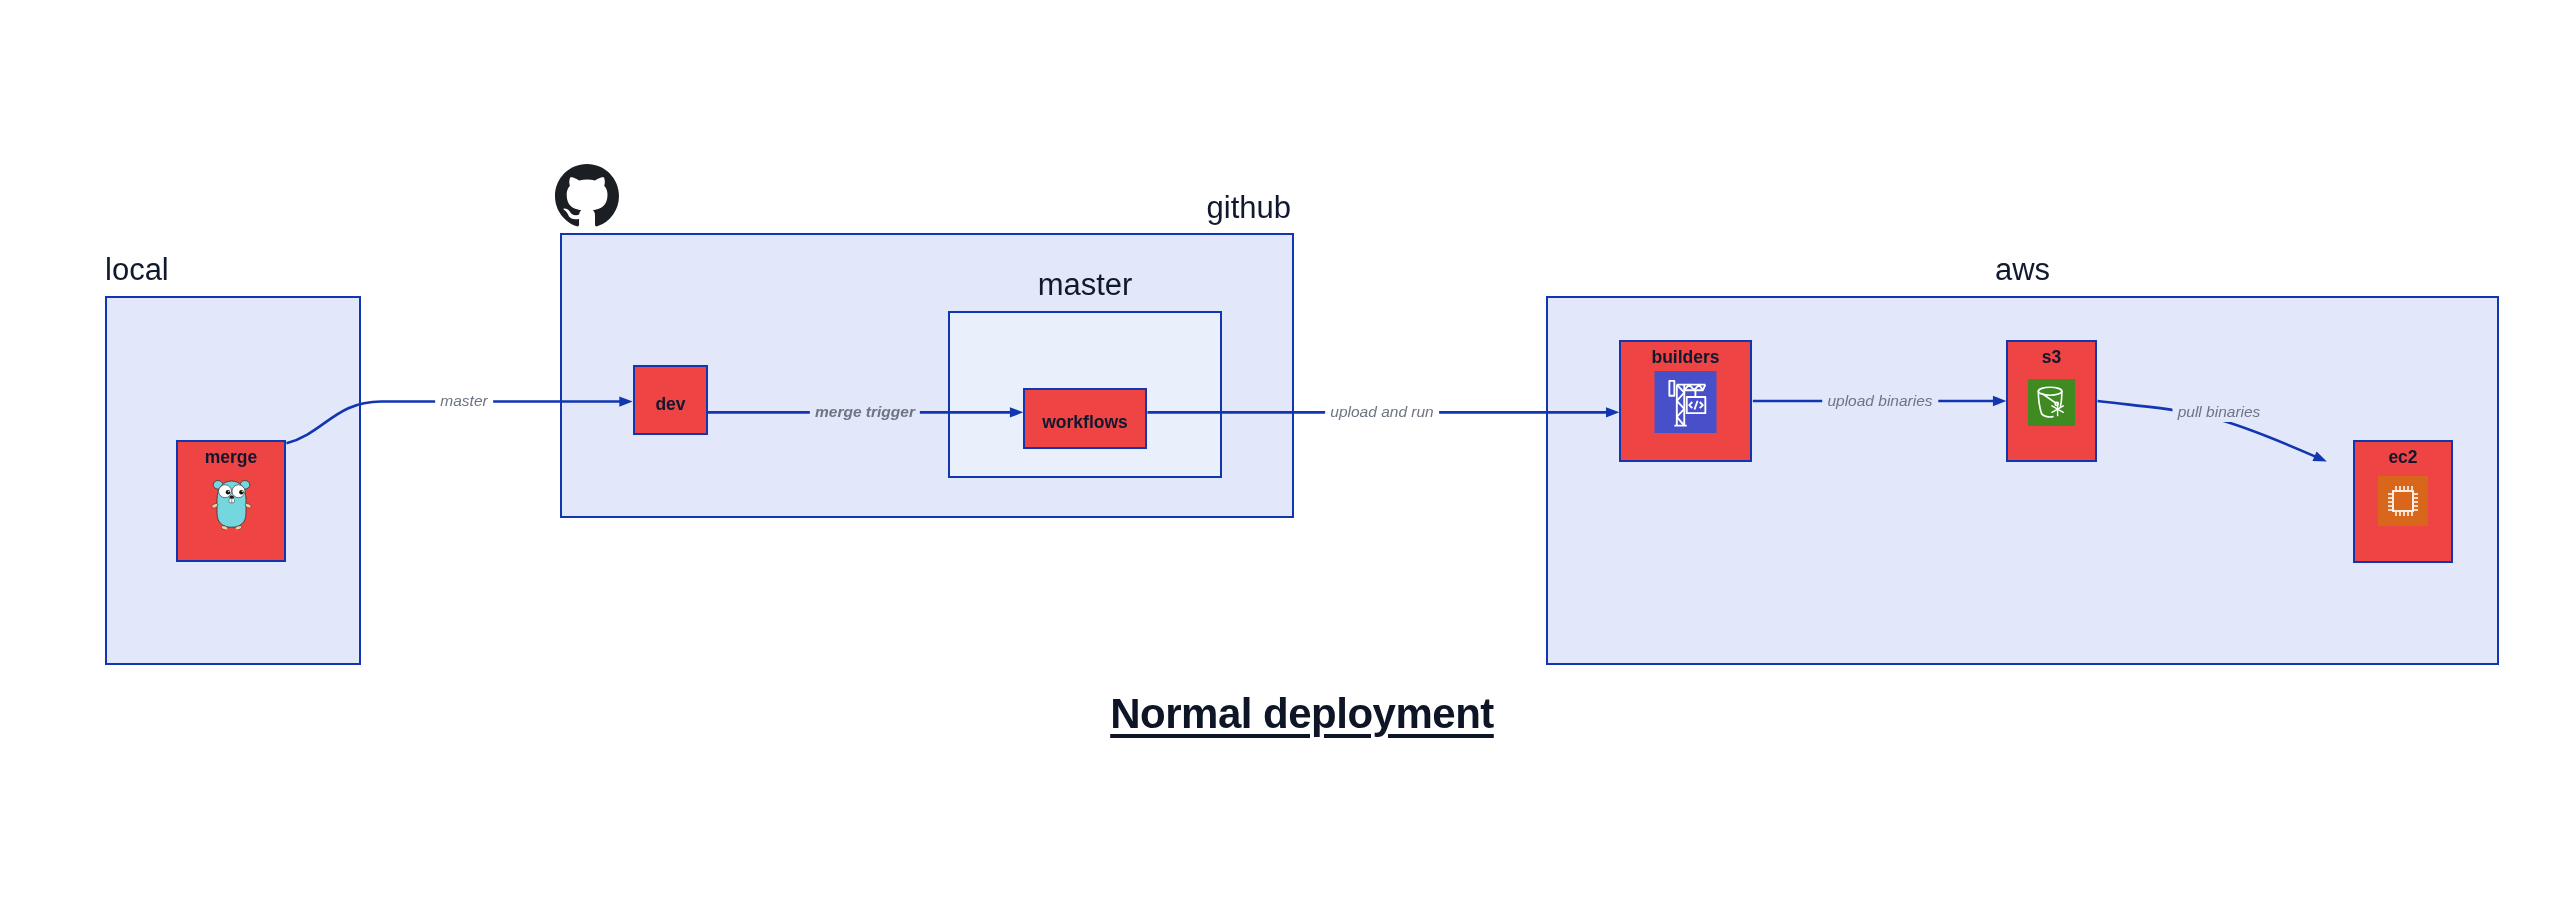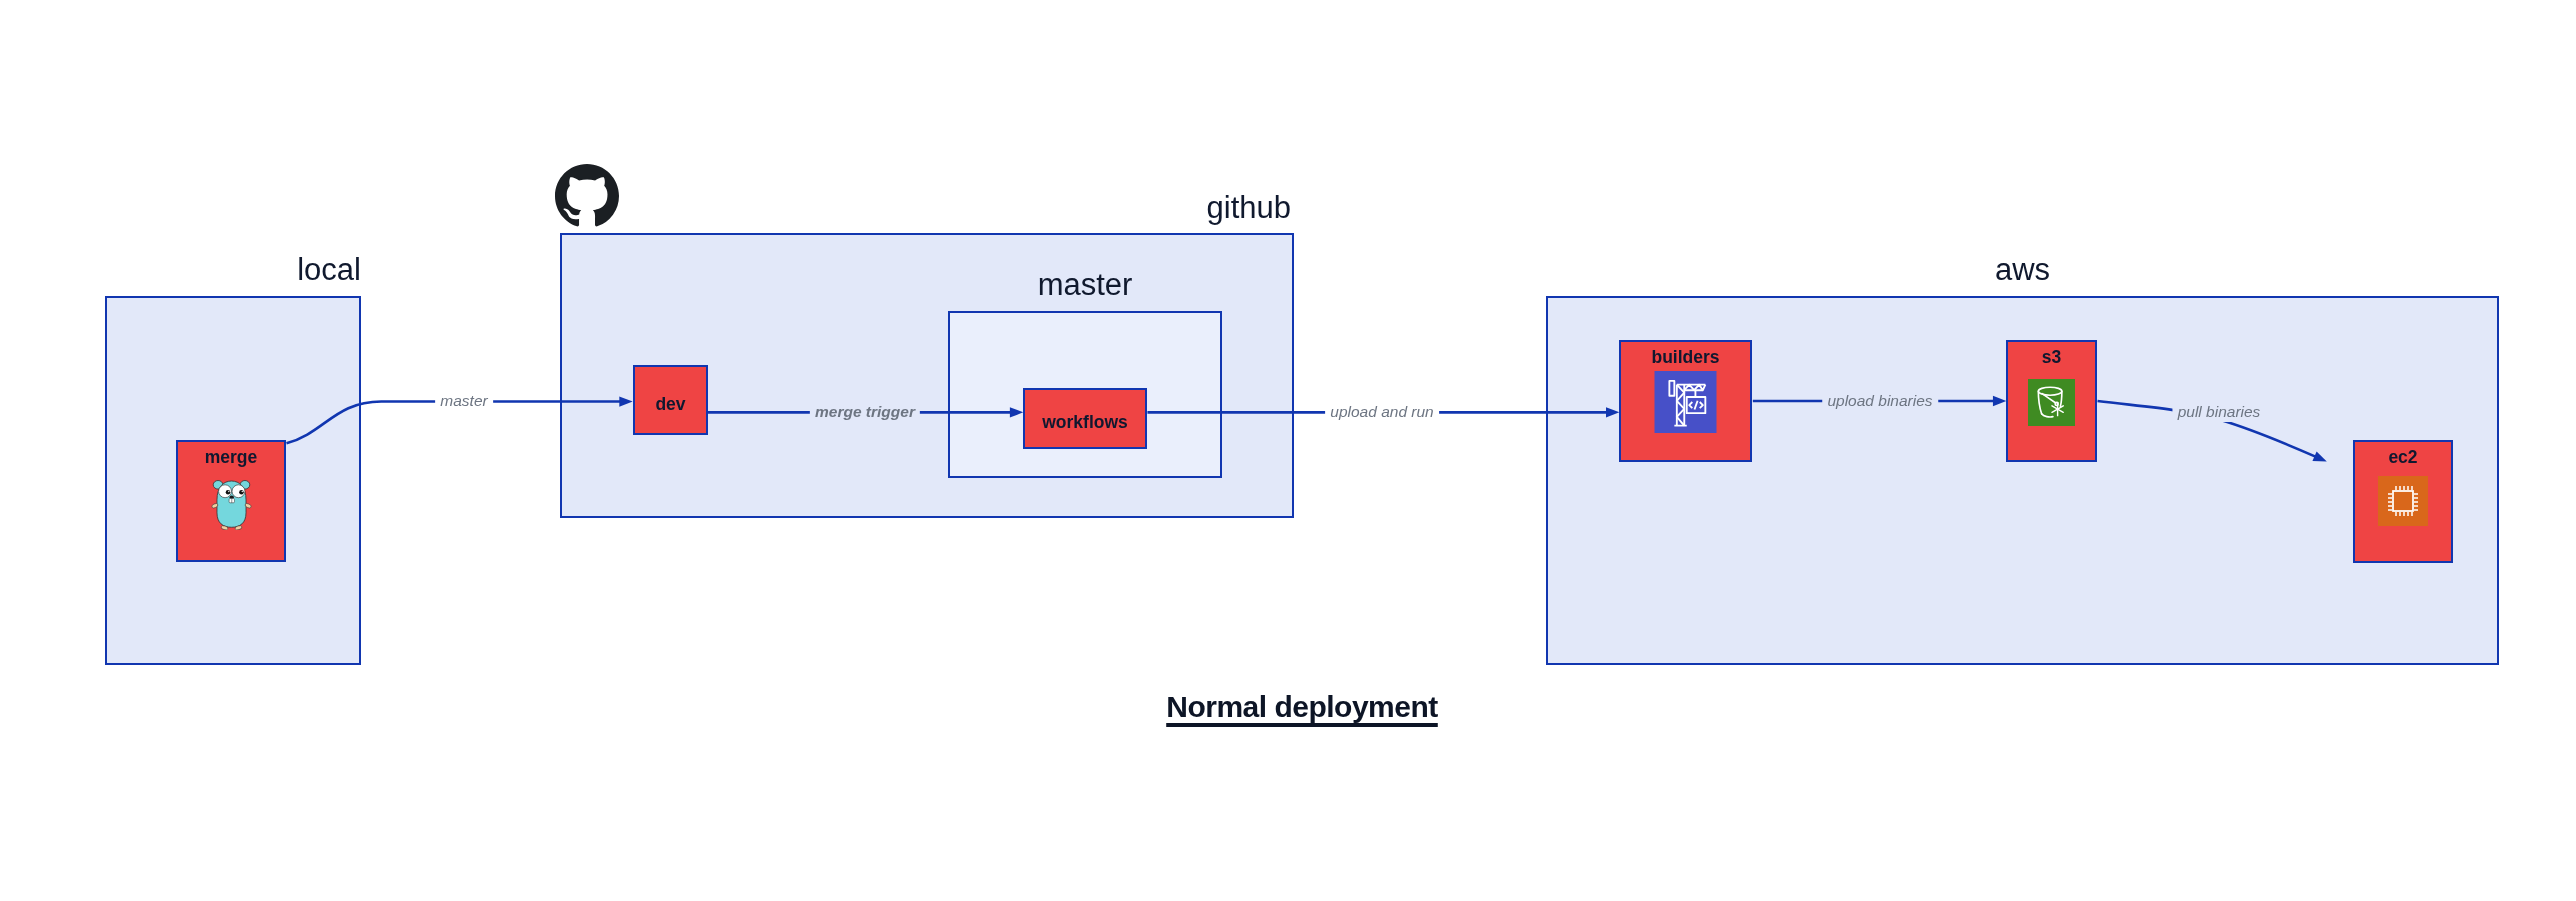--- a/index.html
+++ b/index.html
@@ -8,21 +8,21 @@
     background:#ffffff;font-family:"Liberation Sans",sans-serif;
   }
   
   .zone{position:absolute;background:#e2e8f9;border:2.6px solid #1136b0;box-sizing:border-box;z-index:1;}
   #zone-local  {left:105px;  top:296px; width:256px;  height:369px;}
   #zone-github {left:560px; top:233px; width:734px; height:285px;}
   #zone-aws    {left:1546px; top:296px; width:953px; height:369px;}
   #zone-master {left:948px; top:311px; width:274px;  height:167px; background:#eaeffc;z-index:2;}
 
   .zone-label{position:absolute;color:#10192e;font-size:31px;line-height:1.15;z-index:3;white-space:nowrap;}
-  #zl-local  {left:105px;  top:252px; width:256px;  text-align:right;}
+  #zl-local  {left:105px;  top:252px; width:256px;  text-align:left;}
   #zl-github {left:560px; top:190px; width:731px; text-align:right;}
   #zl-master {left:948px; top:267px; width:274px;  text-align:center;}
   #zl-aws    {left:1546px; top:252px; width:953px; text-align:center;}
 
   
   .node{position:absolute;background:#ef4444;border:2.6px solid #1136b0;box-sizing:border-box;
         z-index:3;display:flex;flex-direction:column;align-items:center;}
   .node.center{justify-content:center;}
   .node-label{font-weight:bold;font-size:17.5px;line-height:1.15;color:#10182f;margin-top:5.2px;white-space:nowrap;}
   .node.center .node-label{margin-top:8px;}
@@ -49,21 +49,21 @@
   .bg-white{background:#ffffff;}
   .bg-zone{background:#e2e8f9;}
   #el-commit     {left:464px;  top:401px;}
   #el-merge      {left:865px; top:412px;font-weight:bold;}
   #el-upload-run {left:1382px; top:412px;}
   #el-upload-bin {left:1880px; top:401px;font-style:italic;}
   #el-pull       {left:2219px; top:412px;}
 
   
   #title-wrap{position:absolute;left:0;top:690px;width:2604px;text-align:center;z-index:3;}
-  #title-text{font-size:30px;font-weight:bold;color:#0d1526;letter-spacing:-0.5px;
+  #title-text{font-size:42px;font-weight:bold;color:#0d1526;letter-spacing:-0.5px;
               text-decoration:underline;text-decoration-thickness:3.6px;text-underline-offset:5.7px;margin-top:20px;}
 </style>
 </head>
 <body>
 
 <div>
 
   <div class="zone-label" id="zl-local">local</div>
   <div class="zone-label" id="zl-github">github</div>
   <div class="zone-label" id="zl-master">master</div>

